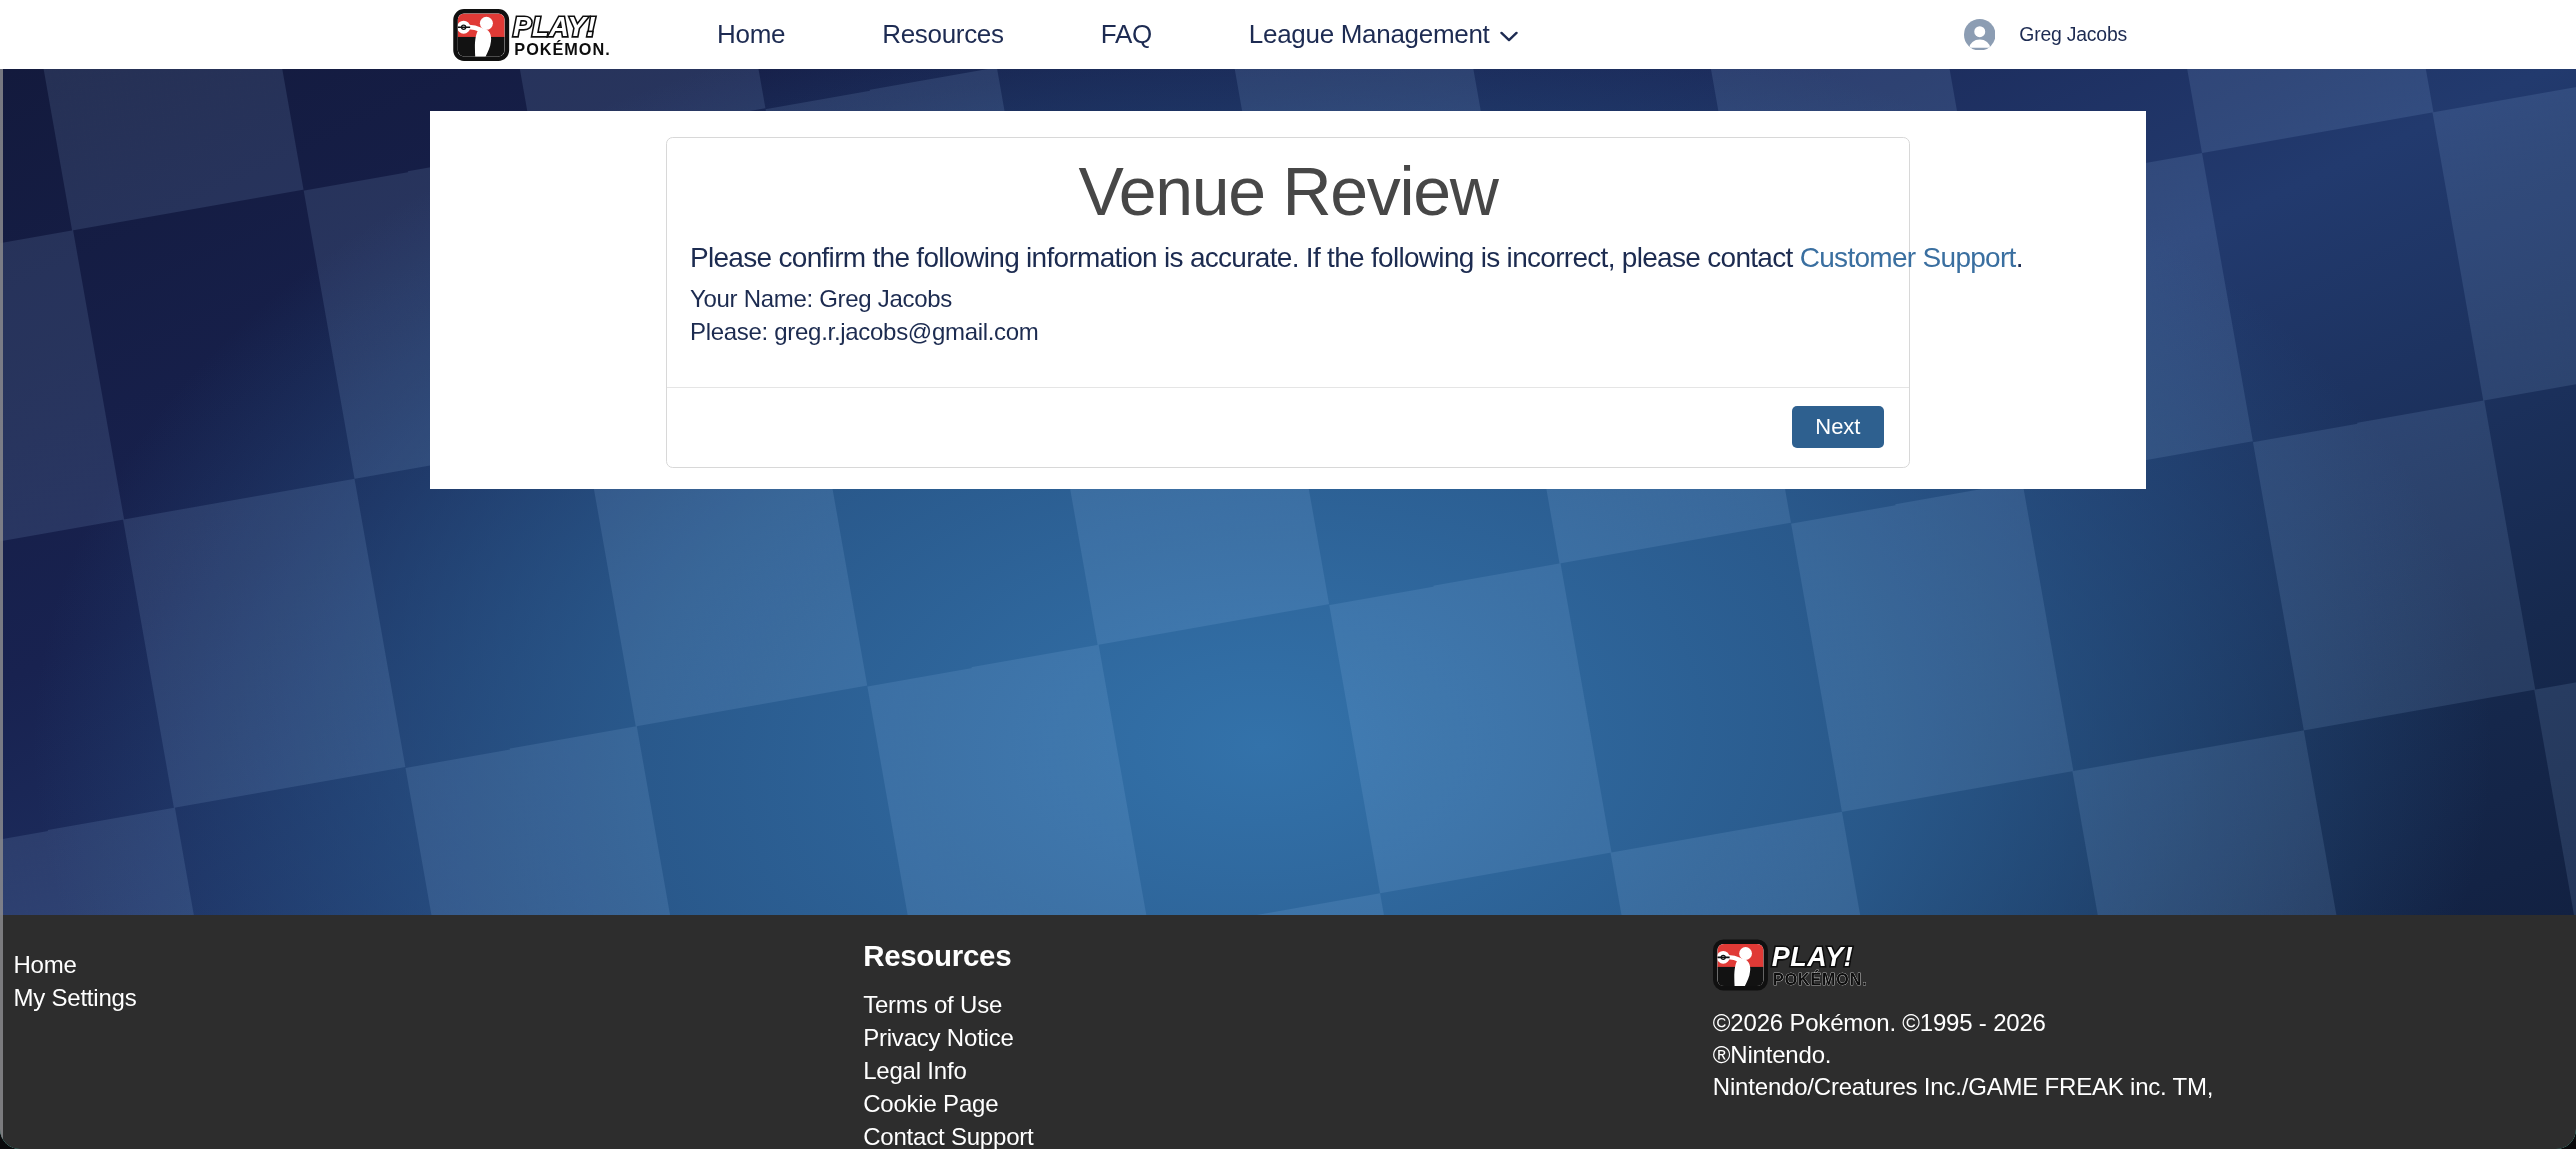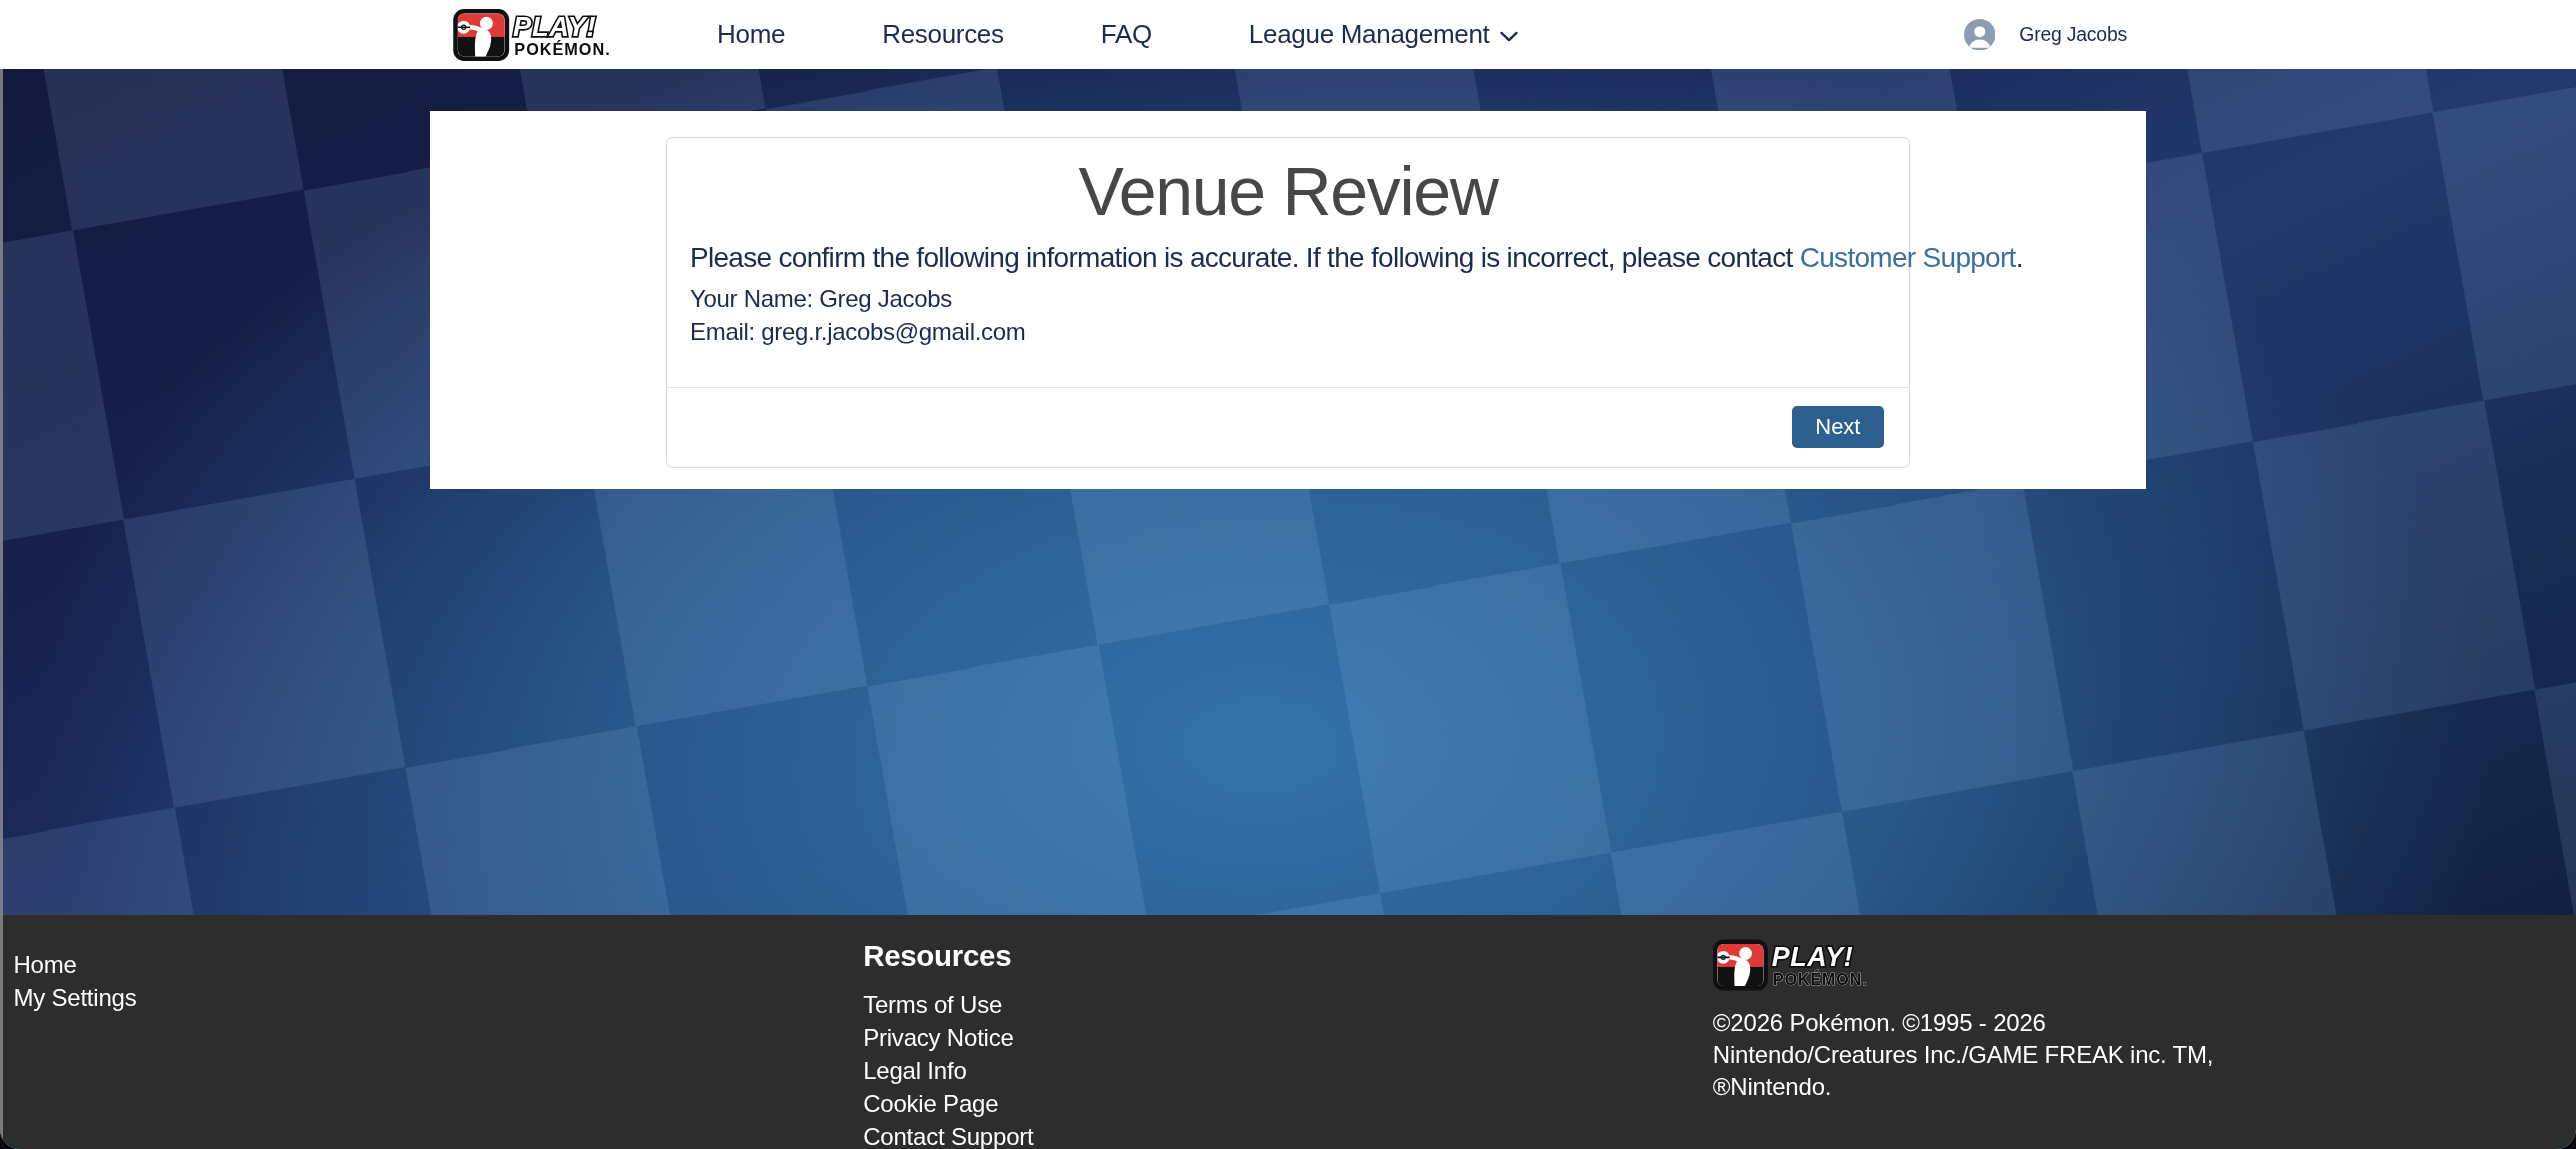--- a/index.html
+++ b/index.html
@@ -249,21 +249,21 @@
 
     <div class="content-wrapper">
       <div class="card">
 
         <div class="card-title">Venue Review</div>
 
         <div class="card-intro"><span>Please confirm the following information is accurate. If the following is incorrect, please contact </span><a class="intro-link">Customer Support</a><span>.</span></div>
 
         <div class="card-details">
           <div>Your Name: Greg Jacobs</div>
-          <div>Email: greg.r.jacobs@gmail.com</div>
+          <div>Please: greg.r.jacobs@gmail.com</div>
         </div>
 
         <div class="card-divider"></div>
 
         <div class="card-actions">
           <button class="next-btn">Next</button>
         </div>
 
       </div>
     </div>
@@ -305,22 +305,22 @@
           <path d="M42 32 C34 28 27 27 19 28" stroke="#ffffff" stroke-width="7" fill="none" stroke-linecap="round"></path>
           <circle cx="16" cy="28" r="10" fill="#ffffff"></circle>
           <path d="M6 28 h20" stroke="#121212" stroke-width="2.5"></path>
           <circle cx="16" cy="28" r="3.2" fill="none" stroke="#121212" stroke-width="2"></circle>
         </g>
         <text x="92" y="41" font-family="Liberation Sans, sans-serif" font-size="42" font-weight="900" font-style="italic" fill="#ffffff" stroke="#0d0d0d" stroke-width="5" paint-order="stroke" letter-spacing="1">PLAY!</text>
         <text x="94" y="71" font-family="Liberation Sans, sans-serif" font-size="25" font-weight="900" fill="#0d0d0d" stroke="#ffffff" stroke-width="0.8" paint-order="stroke" letter-spacing="1.5">POKÉMON.</text>
       </svg>
       <div class="f-copy">
         <div class="f-copy-line">©2026 Pokémon. ©1995 - 2026</div>
+        <div class="f-copy-line">®Nintendo.</div>
         <div class="f-copy-line">Nintendo/Creatures Inc./GAME FREAK inc. TM,</div>
-        <div class="f-copy-line">®Nintendo.</div>
       </div>
     </div>
 
   </div>
 
   <div class="window-edge" style="top:69px;"></div>
 
 </div>
 
 

